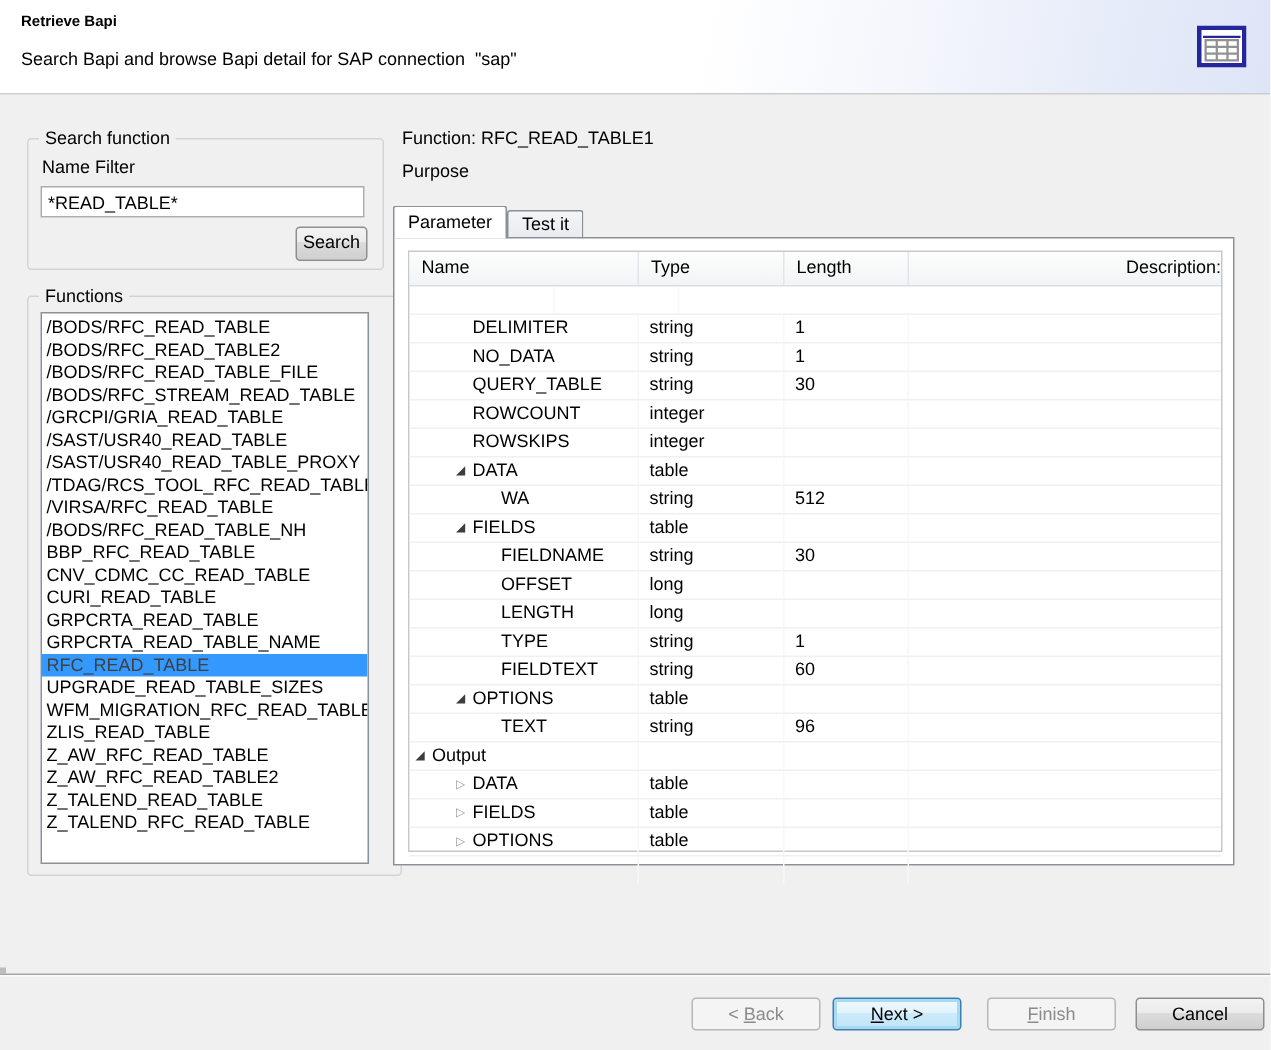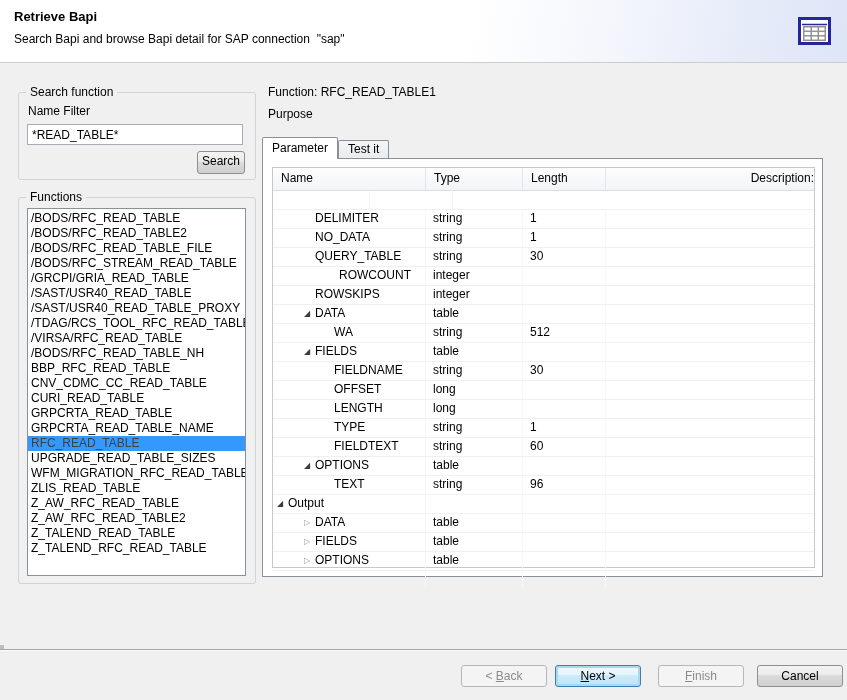--- a/index.html
+++ b/index.html
@@ -7,28 +7,28 @@
     position:relative; width:847px; height:700px; overflow:hidden;
     background:#f0f0f0;
     font-family:"Liberation Sans", sans-serif; font-size:12px; color:#000;
   }
   
   .header{
     position:absolute; left:0; top:0; width:847px; height:62px;
     background:linear-gradient(100deg,#ffffff 55%,#f4f6fc 72%,#e6ebf9 88%,#dde5f7 100%);
     border-bottom:1px solid #cdcdcd;
   }
-  .title{position:absolute; left:14px; top:9px; font-size:13px; font-weight:bold;}
+  .title{position:absolute; left:14px; top:9px; font-size:10px; font-weight:bold;}
   .subtitle{position:absolute; left:14px; top:32px; white-space:pre;}
   .table-icon{position:absolute; right:16px; top:17px;}
   
   .group{position:absolute; border:1px solid #d0d4d8; border-radius:3px;}
   .group>.legend{position:absolute; top:-8px; left:7px; background:#f0f0f0; padding:0 4px; line-height:15px;}
   .search-group{left:18px; top:92px; width:236px; height:86px;}
-  .functions-group{left:18px; top:197px; width:236px; height:385px;}
+  .functions-group{left:18px; top:197px; width:236px; height:385px;padding-left:12px;}
   .field-label{position:absolute; left:9px; top:11px;}
   .text-input{
     position:absolute; left:8px; top:31px; width:206px; height:19px;
     border:1px solid #a9acb2; background:#fff; padding:0 4px;
     font-family:"Liberation Sans", sans-serif; font-size:12px;
   }
   .btn-small{
     position:absolute; right:10px; top:58px; width:46px; height:21px;
     border:1px solid #8e8e8e; border-radius:3px;
     background:linear-gradient(#f3f3f3 0%,#ebebeb 45%,#dcdcdc 46%,#cfcfcf 100%);
@@ -180,21 +180,21 @@
             <div class="td col2">1</div>
             <div class="td col3"></div>
           </div>
           <div class="tr">
             <div class="td col0 name-cell"><span class="name-text" style="margin-left: 42px;">QUERY_TABLE</span></div>
             <div class="td col1">string</div>
             <div class="td col2">30</div>
             <div class="td col3"></div>
           </div>
           <div class="tr">
-            <div class="td col0 name-cell"><span class="name-text" style="margin-left: 66px;">ROWCOUNT</span></div>
+            <div class="td col0 name-cell"><span class="name-text" style="margin-left: 42px;">ROWCOUNT</span></div>
             <div class="td col1">integer</div>
             <div class="td col2"></div>
             <div class="td col3"></div>
           </div>
           <div class="tr">
             <div class="td col0 name-cell"><span class="name-text" style="margin-left: 42px;">ROWSKIPS</span></div>
             <div class="td col1">integer</div>
             <div class="td col2"></div>
             <div class="td col3"></div>
           </div>

